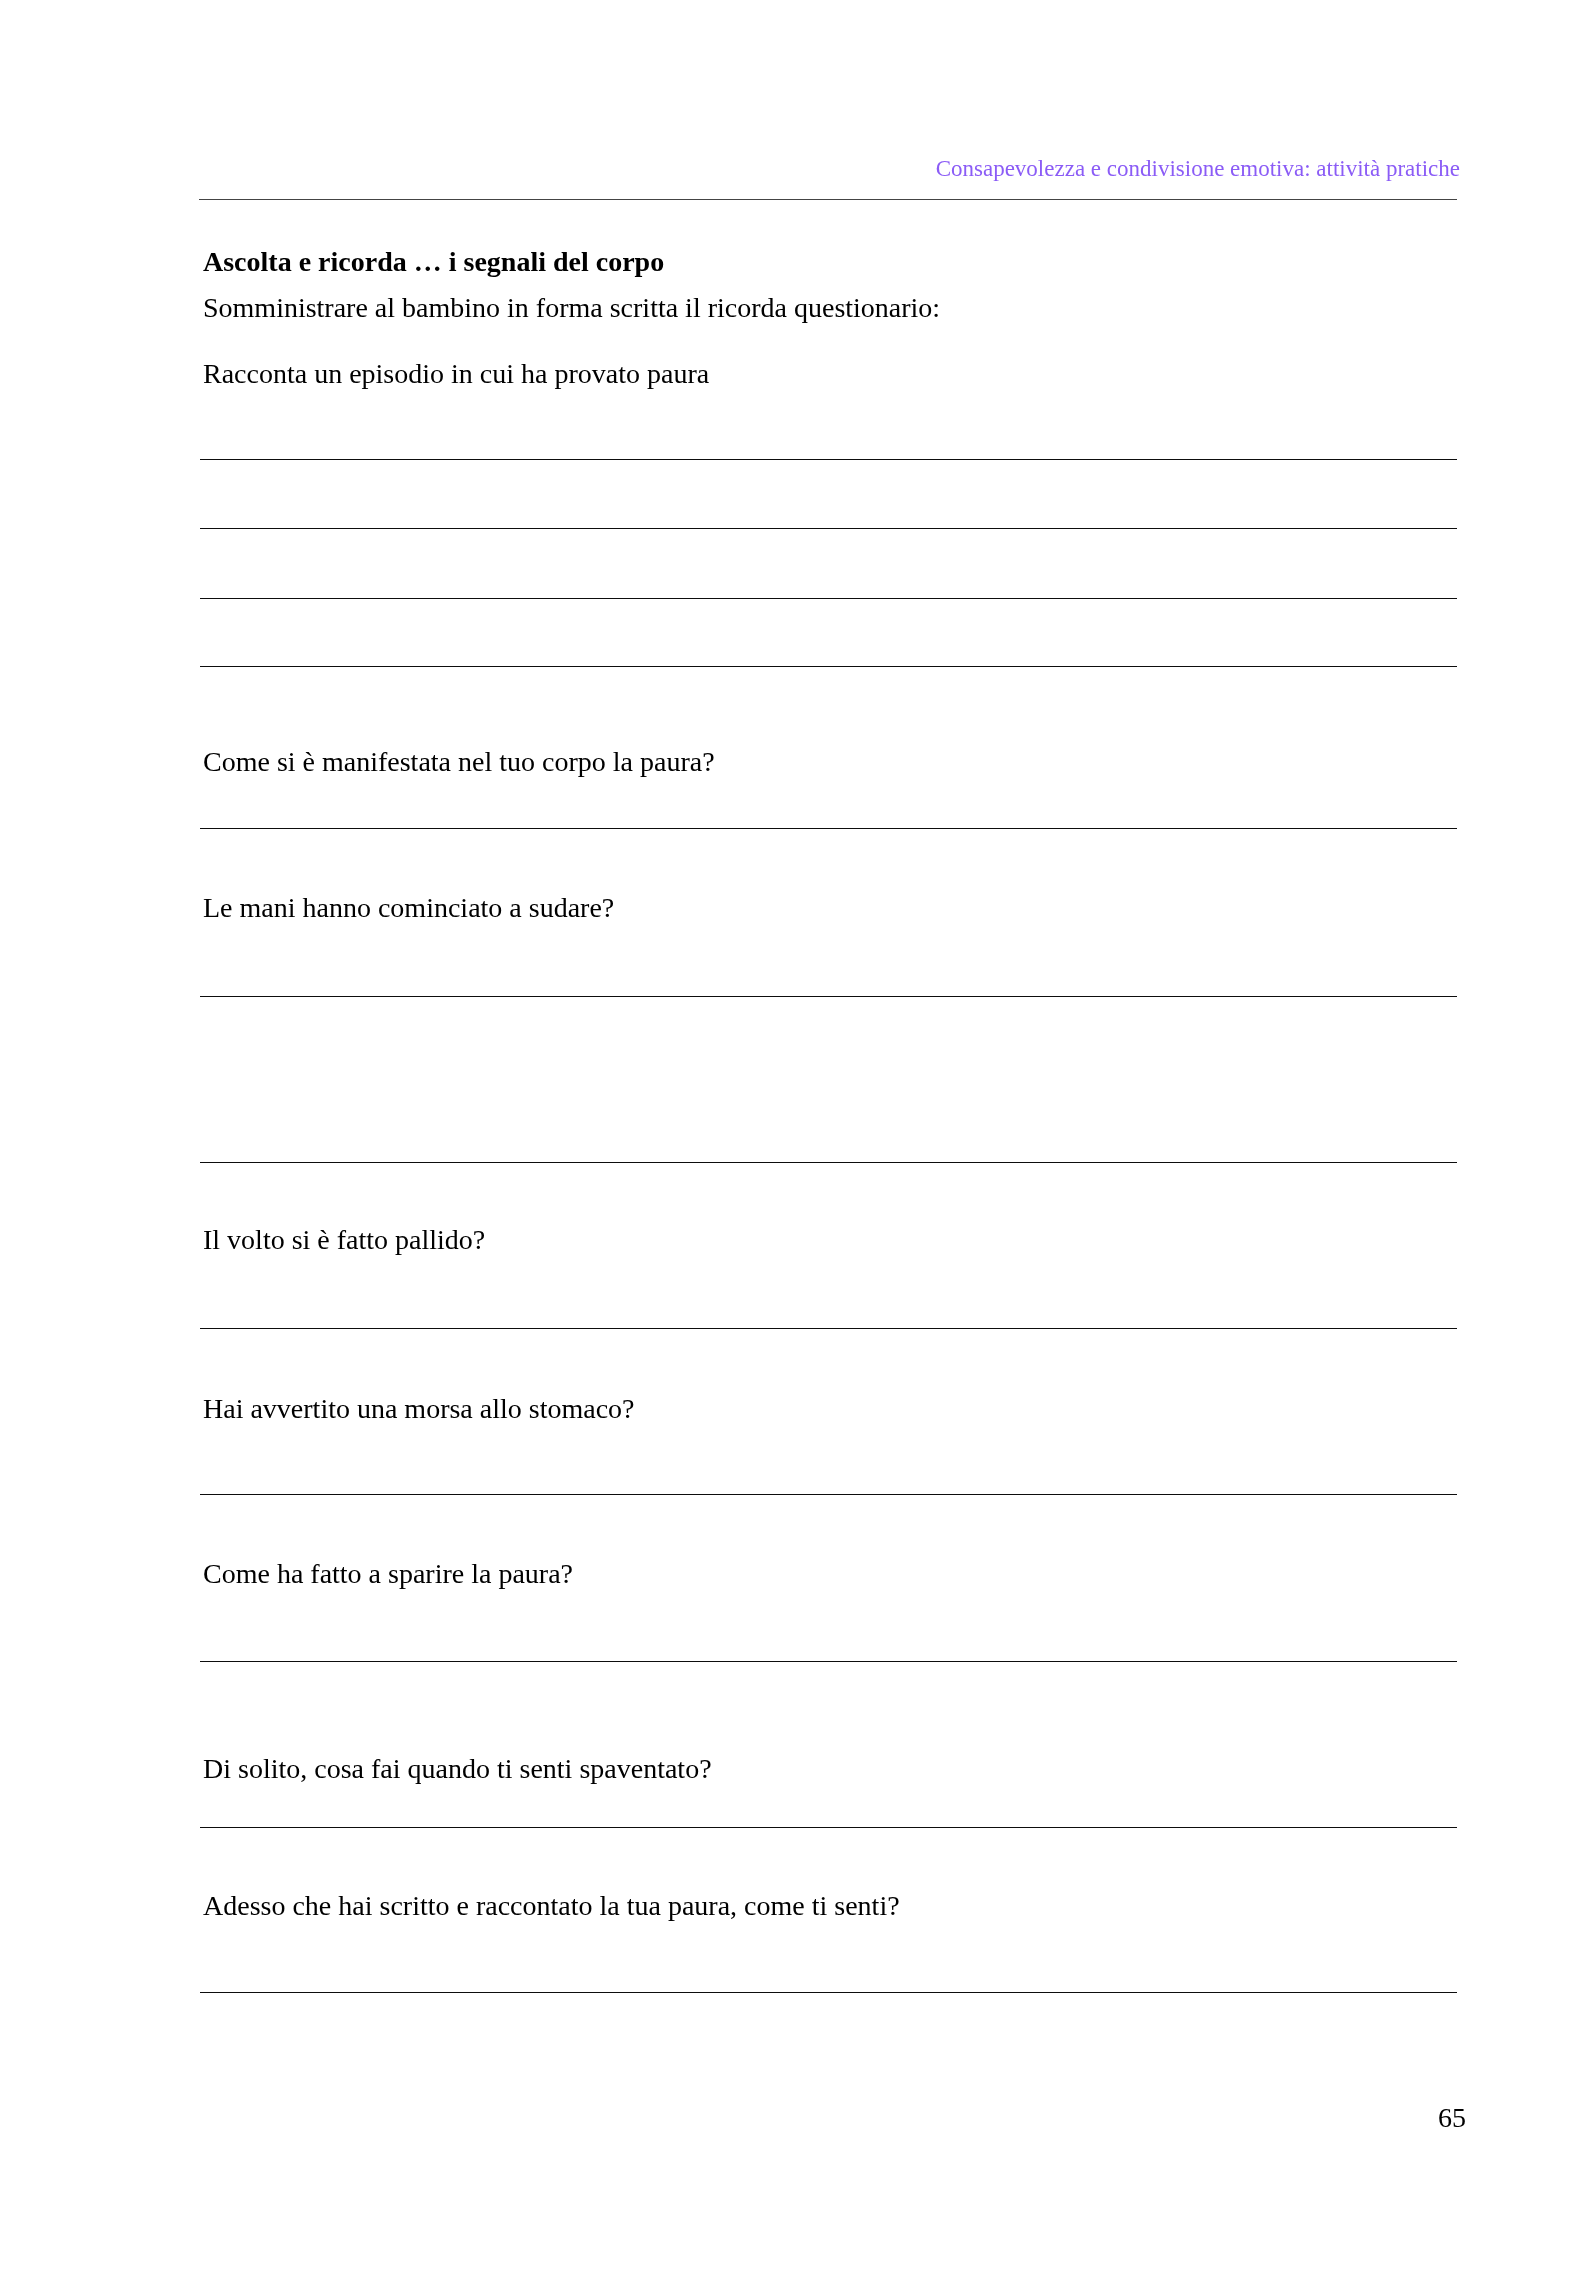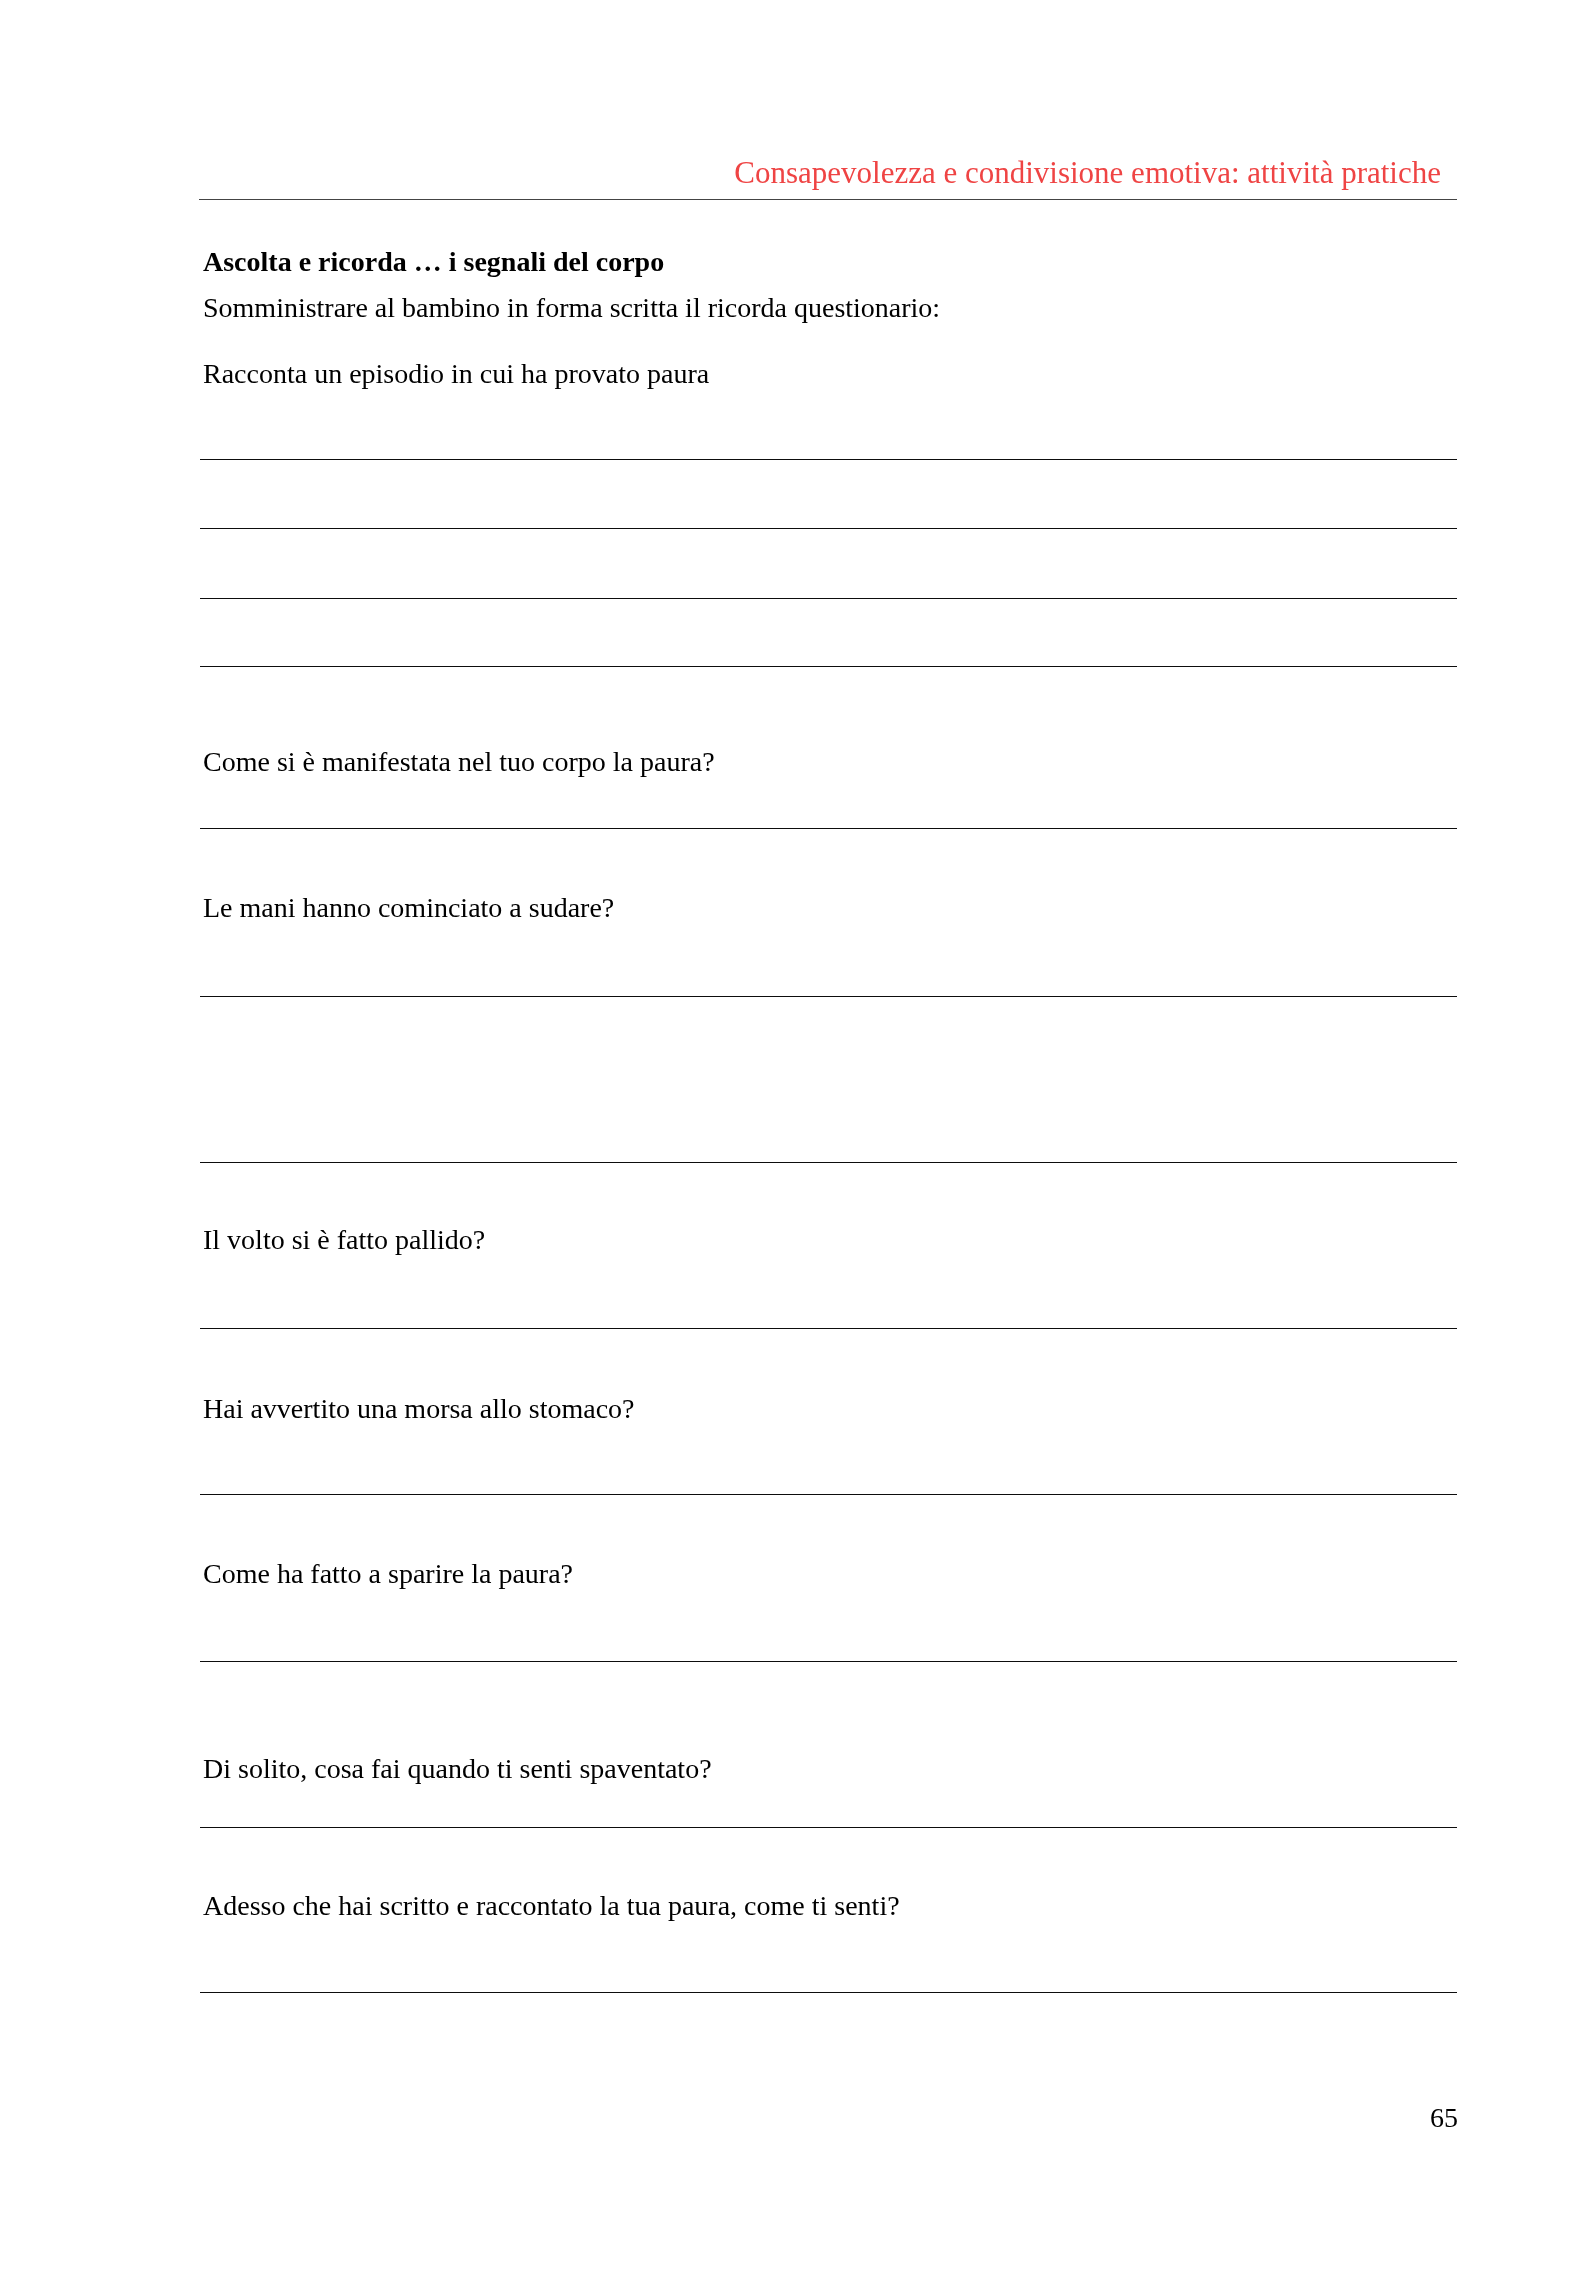--- a/index.html
+++ b/index.html
@@ -17,24 +17,24 @@
     overflow: hidden;
   }
   .txt {
     position: absolute;
     line-height: 1;
     white-space: nowrap;
     font-size: 28px;
   }
   .running-head {
     top: 157px;
-    right: 156px;
-    font-size: 31px;
+    right: 137px;
+    font-size: 23px;
     text-align: right;
-    color: #ef4444;
+    color: #8b5cf6;
   }
   .head-rule {
     position: absolute;
     top: 199px;
     left: 199px;
     width: 1258px;
     height: 0;
     border-top: 1.3px solid #444444;
   }
   .section-title {
@@ -64,21 +64,21 @@
   .q2 { top: 894px; }  .al-q2 { top: 996px; }
   .q3 { top: 1062px; }  .al-q3 { top: 1162px; }
   .q4 { top: 1226px; }  .al-q4 { top: 1328px; }
   .q5 { top: 1395px; }  .al-q5 { top: 1494px; }
   .q6 { top: 1560px; }  .al-q6 { top: 1661px; }
   .q7 { top: 1727px; margin-top: 28px; }  .al-q7 { top: 1827px; }
   .q8 { top: 1892px; }  .al-q8 { top: 1992px; }
 
   .page-number {
     top: 2104px;
-    right: 139px;
+    right: 131px;
     text-align: right;
   }
 </style>
 </head>
 <body>
 
 <div class="page">
 
   <div class="txt running-head">Consapevolezza e condivisione emotiva: attività pratiche</div>
 

